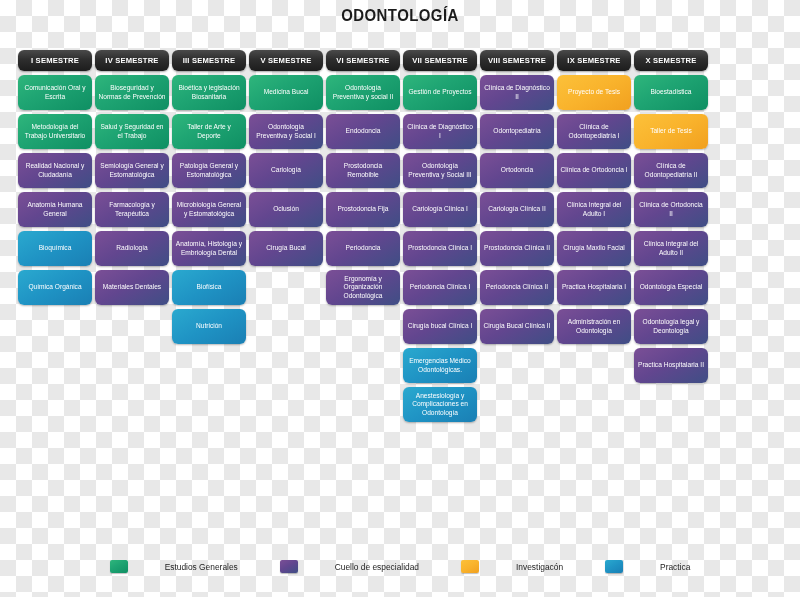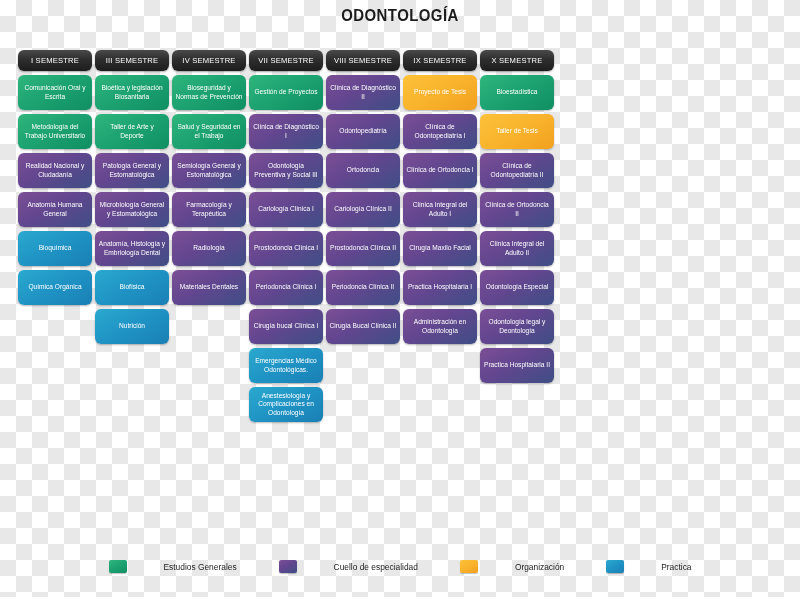--- a/index.html
+++ b/index.html
@@ -53,21 +53,21 @@
     align-items: stretch;
     gap: 4px;
   }
 
   .col-header {
     height: 21px;
     border-radius: 6px;
     background: linear-gradient(180deg, #4a4a4a 0%, #2e2e2e 45%, #1d1d1d 100%);
     color: #ffffff;
     font-size: 7.6px;
-    font-weight: normal;
+    font-weight: bold;
     letter-spacing: 0.2px;
     display: flex;
     align-items: center;
     justify-content: center;
     box-shadow: 0 1px 2px rgba(0,0,0,0.35);
     text-align: center;
     white-space: nowrap;
   }
 
   .cell {
@@ -130,39 +130,56 @@
 
 <div id="grid">
     <div class="column">
       <div class="col-header">I SEMESTRE</div>
       <div class="cell cat-general">Comunicación Oral y Escrita</div>
       <div class="cell cat-general">Metodología del Trabajo Universitario</div>
       <div class="cell cat-specialty">Realidad Nacional y Ciudadanía</div>
       <div class="cell cat-specialty">Anatomía Humana General</div>
       <div class="cell cat-elective">Bioquímica</div>
       <div class="cell cat-elective">Química Orgánica</div>
+    </div>
+    <div class="column">
+      <div class="col-header">IV SEMESTRE</div>
+      <div class="cell cat-general">Bioseguridad y Normas de Prevención</div>
+      <div class="cell cat-general">Salud y Seguridad en el Trabajo</div>
+      <div class="cell cat-specialty">Semiología General y Estomatológica</div>
+      <div class="cell cat-specialty">Farmacología y Terapéutica</div>
+      <div class="cell cat-specialty">Radiología</div>
+      <div class="cell cat-specialty">Materiales Dentales</div>
     </div>
     <div class="column">
       <div class="col-header">III SEMESTRE</div>
       <div class="cell cat-general">Bioética y legislación Biosanitaria</div>
       <div class="cell cat-general">Taller de Arte y Deporte</div>
       <div class="cell cat-specialty">Patología General y Estomatológica</div>
       <div class="cell cat-specialty">Microbiología General y Estomatológica</div>
       <div class="cell cat-specialty">Anatomía, Histología y Embriología Dental</div>
       <div class="cell cat-elective">Biofísica</div>
       <div class="cell cat-elective">Nutrición</div>
     </div>
     <div class="column">
-      <div class="col-header">IV SEMESTRE</div>
-      <div class="cell cat-general">Bioseguridad y Normas de Prevención</div>
-      <div class="cell cat-general">Salud y Seguridad en el Trabajo</div>
-      <div class="cell cat-specialty">Semiología General y Estomatológica</div>
-      <div class="cell cat-specialty">Farmacología y Terapéutica</div>
-      <div class="cell cat-specialty">Radiología</div>
-      <div class="cell cat-specialty">Materiales Dentales</div>
+      <div class="col-header">V SEMESTRE</div>
+      <div class="cell cat-general">Medicina Bucal</div>
+      <div class="cell cat-specialty">Odontología Preventiva y Social I</div>
+      <div class="cell cat-specialty">Cariología</div>
+      <div class="cell cat-specialty">Oclusión</div>
+      <div class="cell cat-specialty">Cirugía Bucal</div>
+    </div>
+    <div class="column">
+      <div class="col-header">VI SEMESTRE</div>
+      <div class="cell cat-general">Odontología Preventiva y social II</div>
+      <div class="cell cat-specialty">Endodoncia</div>
+      <div class="cell cat-specialty">Prostodoncia Remobible</div>
+      <div class="cell cat-specialty">Prostodoncia Fija</div>
+      <div class="cell cat-specialty">Periodoncia</div>
+      <div class="cell cat-specialty">Ergonomía y Organización Odontológica</div>
     </div>
     <div class="column">
       <div class="col-header">VII SEMESTRE</div>
       <div class="cell cat-general">Gestión de Proyectos</div>
       <div class="cell cat-specialty">Clínica  de Diagnóstico I</div>
       <div class="cell cat-specialty">Odontología Preventiva y Social III</div>
       <div class="cell cat-specialty">Cariología Clínica I</div>
       <div class="cell cat-specialty">Prostodoncia Clínica I</div>
       <div class="cell cat-specialty">Periodoncia Clínica I</div>
       <div class="cell cat-specialty">Cirugía bucal Clínica I</div>
@@ -206,19 +223,19 @@
     <div class="legend-item">
       <span class="legend-swatch cat-general"></span>
       <span class="legend-label">Estudios Generales</span>
     </div>
     <div class="legend-item">
       <span class="legend-swatch cat-specialty"></span>
       <span class="legend-label">Cuello de especialidad</span>
     </div>
     <div class="legend-item">
       <span class="legend-swatch cat-research"></span>
-      <span class="legend-label">Organización</span>
+      <span class="legend-label">Investigacón</span>
     </div>
     <div class="legend-item">
       <span class="legend-swatch cat-elective"></span>
       <span class="legend-label">Practica</span>
     </div>
   </div>
 
 </body></html>

